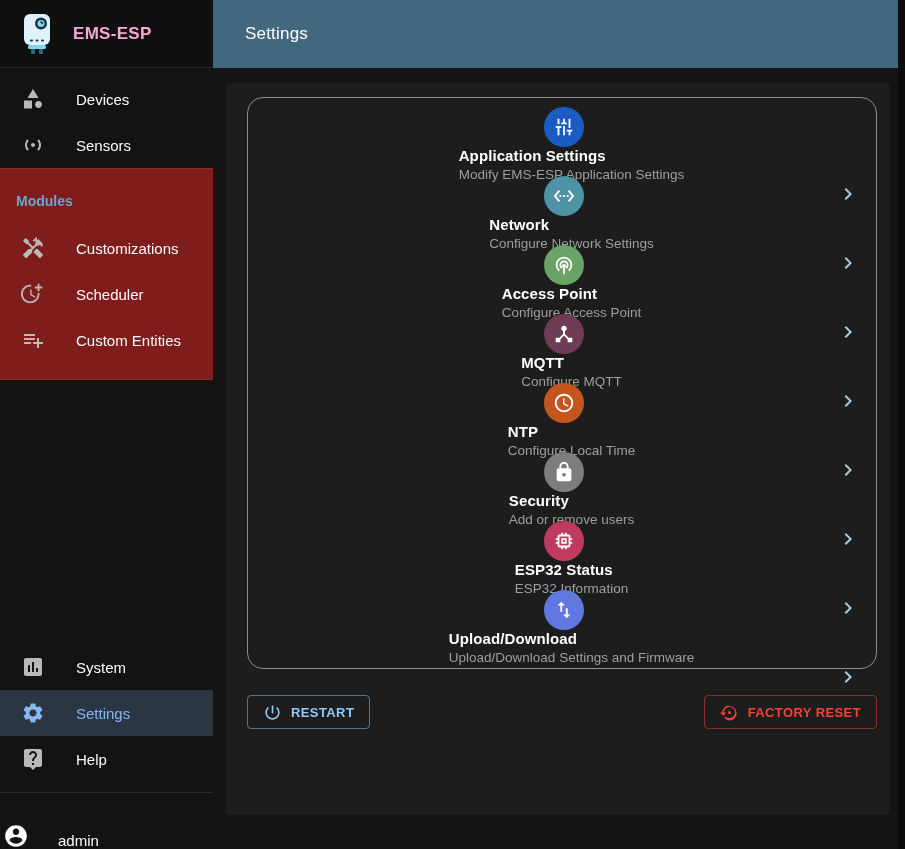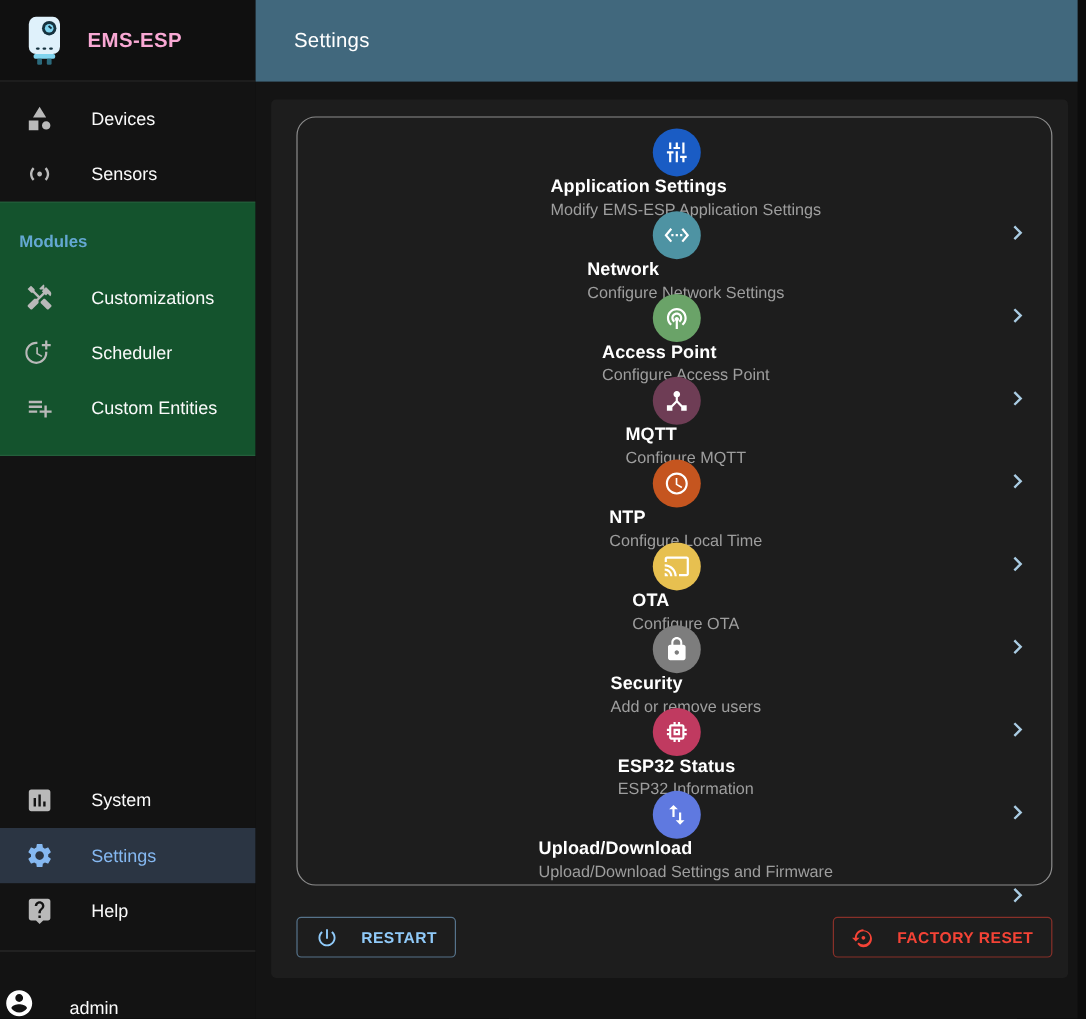--- a/index.html
+++ b/index.html
@@ -10,21 +10,21 @@
 
   
   .sidebar { width:213px; flex:0 0 213px; background:#131313; display:flex; flex-direction:column; }
   .logo-bar { height:68px; flex:0 0 68px; background:#101010; border-bottom:1px solid #262626;
               display:flex; align-items:center; padding-left:20px; }
   .logo-bar .title { color:#f9a8d4; font-size:17px; font-weight:700; letter-spacing:.3px; margin-left:19px; }
   nav { display:flex; flex-direction:column; flex:1; padding-top:8px; }
   .nav-item { height:46px; display:flex; align-items:center; padding-left:21px; cursor:pointer; }
   .nav-item .nicon { width:24px; height:24px; color:#b9b9b9; flex:0 0 24px; display:flex; align-items:center; }
   .nav-item .nlabel { color:#fafafa; font-size:15px; font-weight:500; margin-left:31px; }
-  .modules-block { background:#14532d; border-top:1px solid rgba(255,255,255,.07);
+  .modules-block { background:#7f1d1d; border-top:1px solid rgba(255,255,255,.07);
                    border-bottom:1px solid rgba(255,255,255,.07); margin-top:0; padding-bottom:16px; }
   .subheader { padding:24px 16px 16px 16px; color:#64a8d2; font-size:14px; font-weight:700; }
   .bottom-group { margin-top:auto; }
   .nav-item.selected { background:#2b3543; }
   .nav-item.selected .nicon { color:#85b8f1; }
   .nav-item.selected .nlabel { color:#85b8f1; }
   .sidebar-divider { border-top:1px solid #2c2c2c; margin-top:10px; }
   .user-item { height:56px; display:flex; align-items:flex-end; padding-left:3px; cursor:pointer; }
   .user-item .nicon { width:26px; height:26px; color:#fff; flex:0 0 26px; }
   .user-item .nlabel { color:#fafafa; font-size:15px; font-weight:500; margin-left:29px; }
@@ -40,21 +40,21 @@
   .list-item { height:69px; display:flex; align-items:center; padding:0 16px 0 19px; cursor:pointer;flex-direction:column; }
   .avatar { width:40px; height:40px; border-radius:50%; display:flex; align-items:center; justify-content:center;
             flex:0 0 40px; color:#fff; }
   .avatar svg { width:22px; height:22px; }
   .li-text { margin-left:16px; }
   .li-title { color:#fff; font-size:15px; font-weight:700; letter-spacing:.1px; }
   .li-sub { color:#9e9e9e; font-size:13.5px; margin-top:3px; }
   .chevron { margin-left:auto; width:24px; height:24px; color:#a9cbe2; display:flex; align-items:center; }
 
   .buttons-row { margin-top:26px; display:flex; justify-content:space-between; align-items:center; }
-  .btn { height:34px; display:inline-flex; align-items:center; gap:19px; padding:0 15px; border-radius:4px;
+  .btn { height:34px; display:inline-flex; align-items:center; gap:9px; padding:0 15px; border-radius:4px;
          background:transparent; font-family:"Liberation Sans",sans-serif; font-size:13px; font-weight:700;
          letter-spacing:.4px; cursor:pointer; }
   .btn svg { width:19px; height:19px; }
   .btn-restart { color:#90caf9; border:1px solid rgba(144,202,249,.5); }
   .btn-factory { color:#f44336; border:1px solid rgba(244,67,54,.5);align-items:center; }
 
   .rot90 { transform:rotate(90deg); }
 </style>
 </head>
 <body>
@@ -253,36 +253,20 @@
               <div class="li-title">NTP</div>
               <div class="li-sub">Configure Local Time</div>
             </span>
             <span class="chevron">
                   <svg viewBox="0 0 24 24" fill="currentColor">
                     <path d="M8.59 16.59L13.17 12 8.59 7.41 10 6l6 6-6 6z"></path>
                   </svg>
                 </span>
           </div>
 
-          <div class="list-item">
-            <span class="avatar" style="background: rgb(231, 192, 80);">
-              <svg viewBox="0 0 24 24" fill="currentColor">
-                    <path d="M21 3H3c-1.1 0-2 .9-2 2v3h2V5h18v14h-7v2h7c1.1 0 2-.9 2-2V5c0-1.1-.9-2-2-2zM1 18v3h3c0-1.66-1.34-3-3-3zm0-4v2c2.76 0 5 2.24 5 5h2c0-3.87-3.13-7-7-7zm0-4v2c4.97 0 9 4.03 9 9h2c0-6.08-4.93-11-11-11z"></path>
-                  </svg>
-            </span>
-            <span class="li-text">
-              <div class="li-title">OTA</div>
-              <div class="li-sub">Configure OTA</div>
-            </span>
-            <span class="chevron">
-                  <svg viewBox="0 0 24 24" fill="currentColor">
-                    <path d="M8.59 16.59L13.17 12 8.59 7.41 10 6l6 6-6 6z"></path>
-                  </svg>
-                </span>
-          </div>
 
           <div class="list-item">
             <span class="avatar" style="background: rgb(125, 125, 125);">
               <svg viewBox="0 0 24 24" fill="currentColor">
                     <path d="M18 8h-1V6c0-2.76-2.24-5-5-5S7 3.24 7 6v2H6c-1.1 0-2 .9-2 2v10c0 1.1.9 2 2 2h12c1.1 0 2-.9 2-2V10c0-1.1-.9-2-2-2zm-6 9c-1.1 0-2-.9-2-2s.9-2 2-2 2 .9 2 2-.9 2-2 2zm3.1-9H8.9V6c0-1.71 1.39-3.1 3.1-3.1 1.71 0 3.1 1.39 3.1 3.1v2z"></path>
                   </svg>
             </span>
             <span class="li-text">
               <div class="li-title">Security</div>
               <div class="li-sub">Add or remove users</div>

